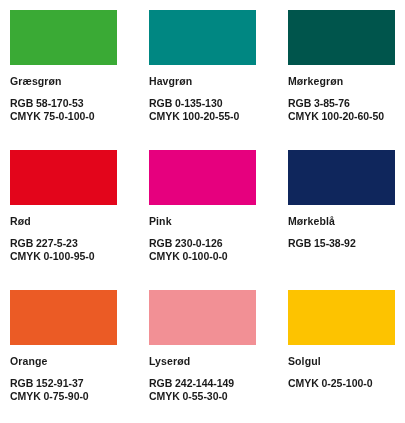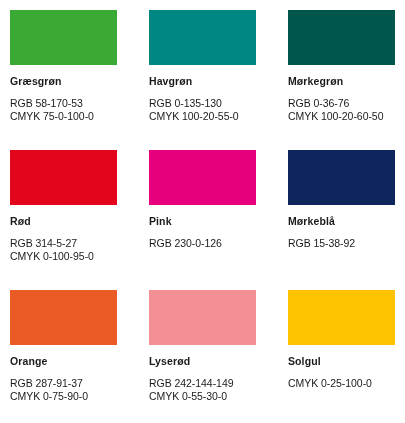--- a/index.html
+++ b/index.html
@@ -48,21 +48,21 @@
     color: #1a1a1a;
     letter-spacing: 0.1px;
     margin-top: 10px;
     line-height: 13px;
     white-space: nowrap;
   }
 
   .swatch-values {
     margin-top: 9px;
     font-size: 10.5px;
-    font-weight: normal;
+    font-weight: bold;
     color: #1a1a1a;
     line-height: 12.5px;
     letter-spacing: -0.05px;
   }
 
   .value-line {
     white-space: nowrap;
     display: block;
   }
 </style>
@@ -85,57 +85,58 @@
       <div class="swatch-name">Havgrøn</div>
       <div class="swatch-values">
         <span class="value-line">RGB 0-135-130</span>
         <span class="value-line">CMYK 100-20-55-0</span>
       </div>
     </div>
     <div class="swatch-cell">
       <div class="swatch-chip" style="background-color: rgb(0, 85, 76);"></div>
       <div class="swatch-name">Mørkegrøn</div>
       <div class="swatch-values">
-        <span class="value-line">RGB 0-36-76</span>
+        <span class="value-line">RGB 3-85-76</span>
         <span class="value-line">CMYK 100-20-60-50</span>
       </div>
     </div>
   </div>
 
   <div class="swatch-row">
     <div class="swatch-cell">
       <div class="swatch-chip" style="background-color: rgb(227, 5, 27);"></div>
       <div class="swatch-name">Rød</div>
       <div class="swatch-values">
-        <span class="value-line">RGB 314-5-27</span>
+        <span class="value-line">RGB 227-5-23</span>
         <span class="value-line">CMYK 0-100-95-0</span>
       </div>
     </div>
     <div class="swatch-cell">
       <div class="swatch-chip" style="background-color: rgb(230, 0, 126);"></div>
       <div class="swatch-name">Pink</div>
       <div class="swatch-values">
         <span class="value-line">RGB 230-0-126</span>
+        <span class="value-line">CMYK 0-100-0-0</span>
       </div>
     </div>
     <div class="swatch-cell">
       <div class="swatch-chip" style="background-color: rgb(15, 38, 92);"></div>
       <div class="swatch-name">Mørkeblå</div>
       <div class="swatch-values">
         <span class="value-line">RGB 15-38-92</span>
       </div>
     </div>
   </div>
 
   <div class="swatch-row">
     <div class="swatch-cell">
       <div class="swatch-chip" style="background-color: rgb(235, 91, 37);"></div>
       <div class="swatch-name">Orange</div>
       <div class="swatch-values">
-        <span class="value-line">RGB 287-91-37</span>
+        <span class="value-line">RGB 152-91-37</span>
         <span class="value-line">CMYK 0-75-90-0</span>
       </div>
     </div>
     <div class="swatch-cell">
       <div class="swatch-chip" style="background-color: rgb(242, 144, 149);"></div>
       <div class="swatch-name">Lyserød</div>
       <div class="swatch-values">
         <span class="value-line">RGB 242-144-149</span>
         <span class="value-line">CMYK 0-55-30-0</span>
       </div>

